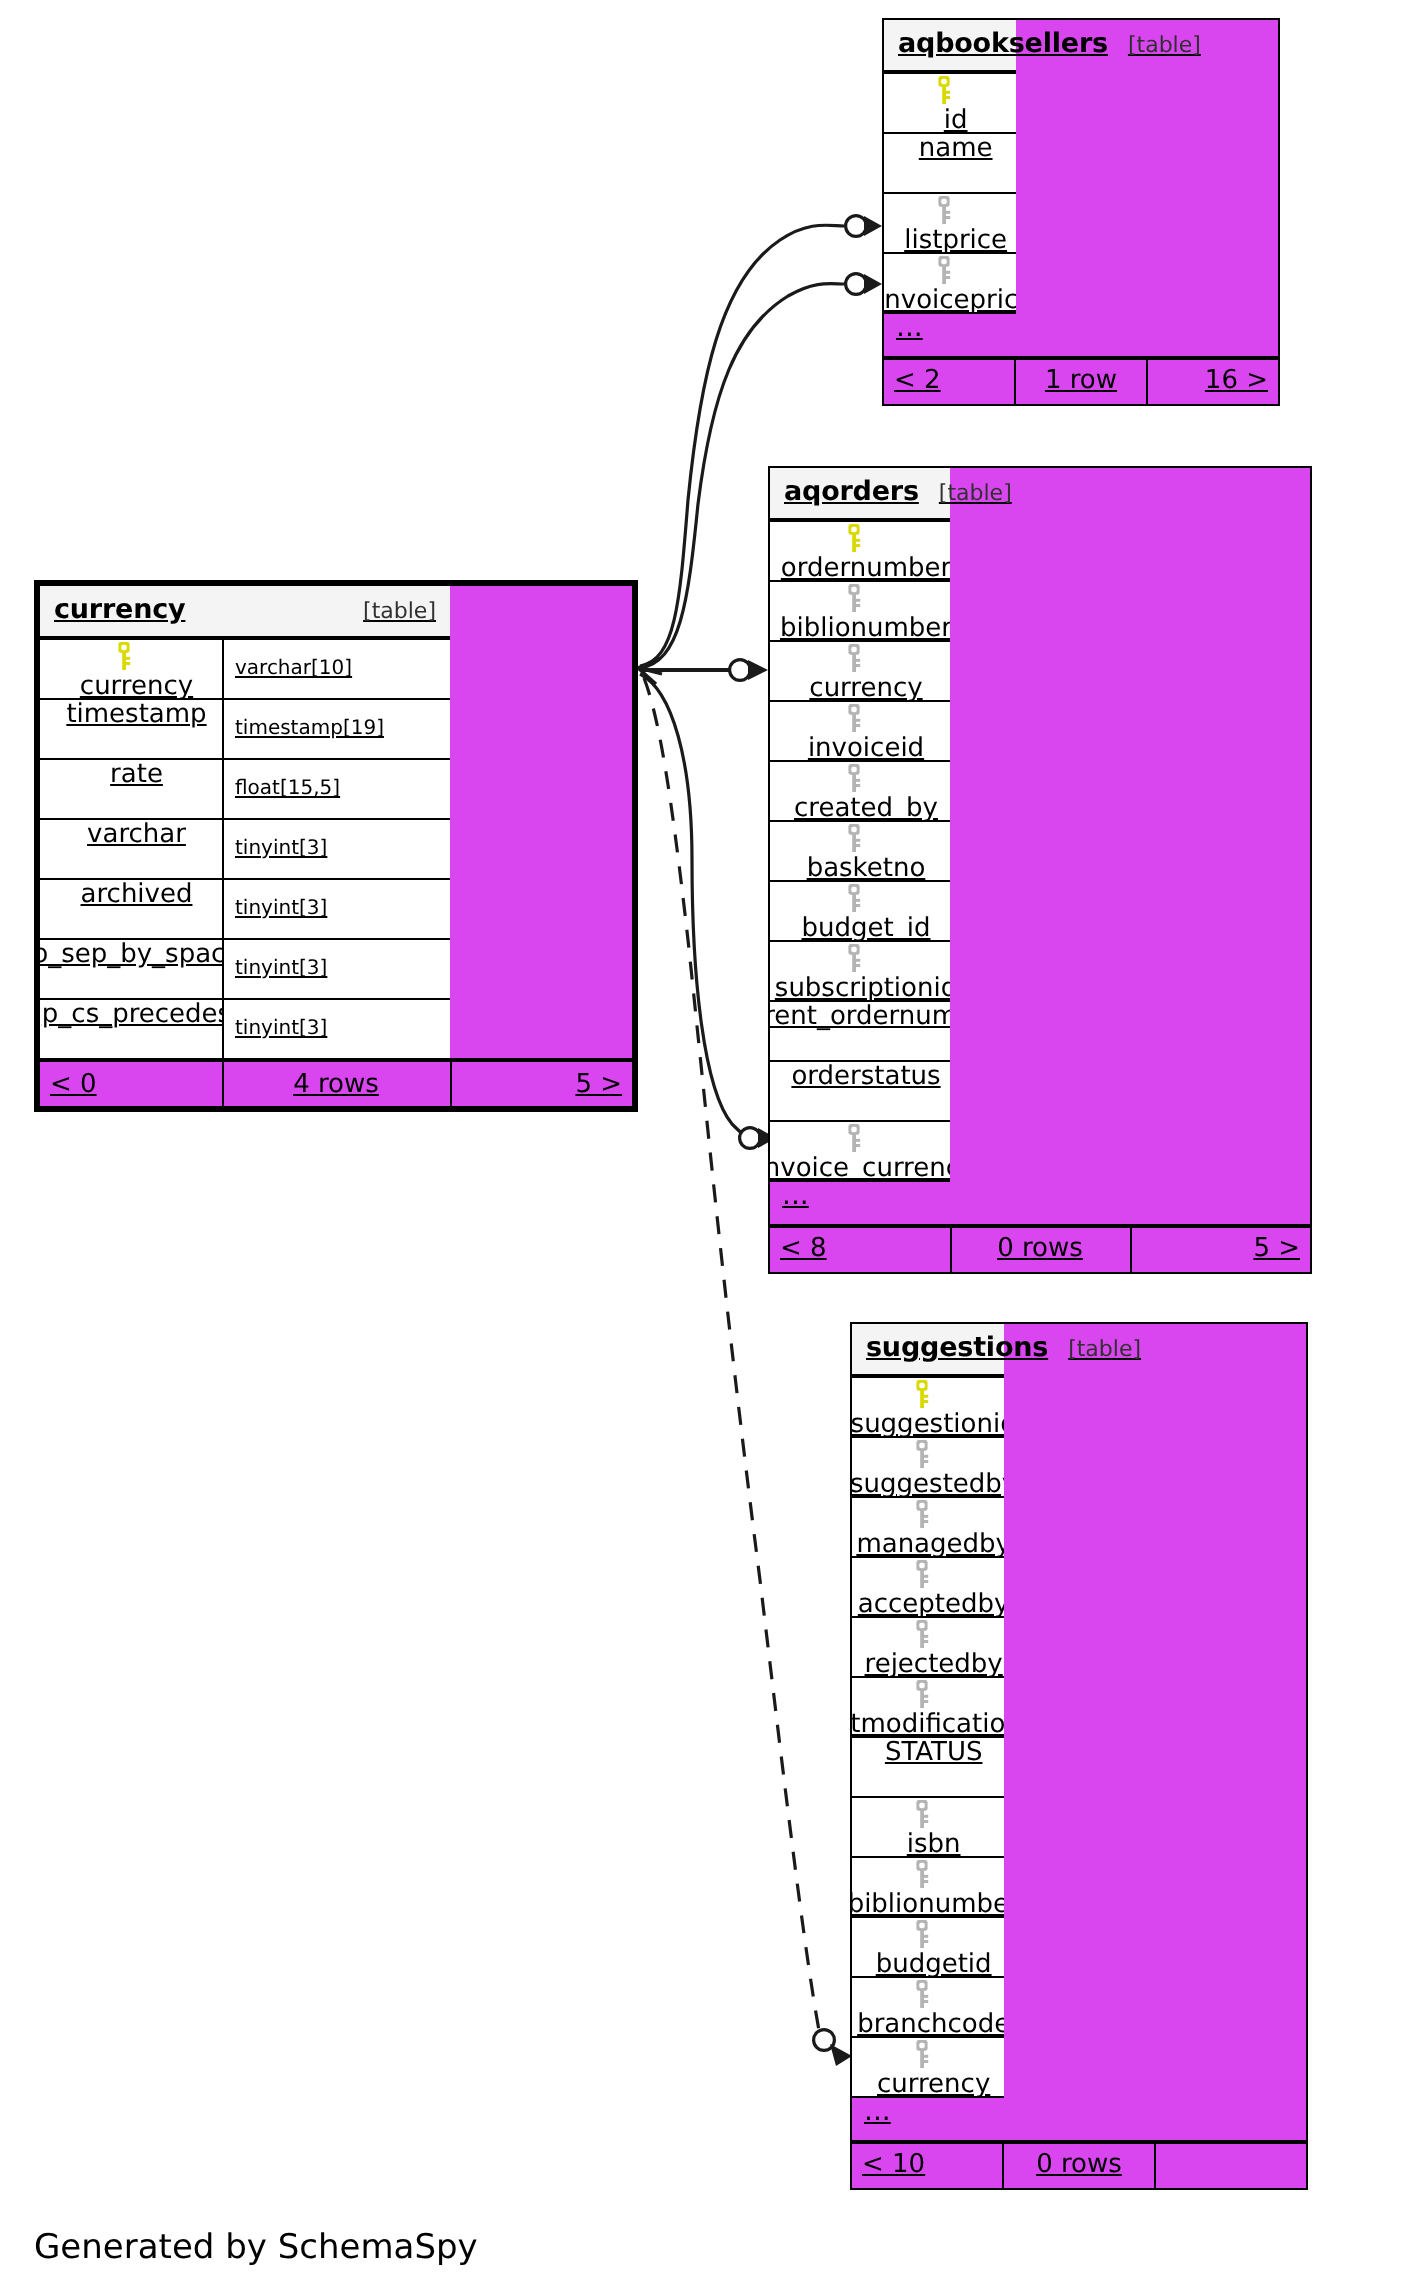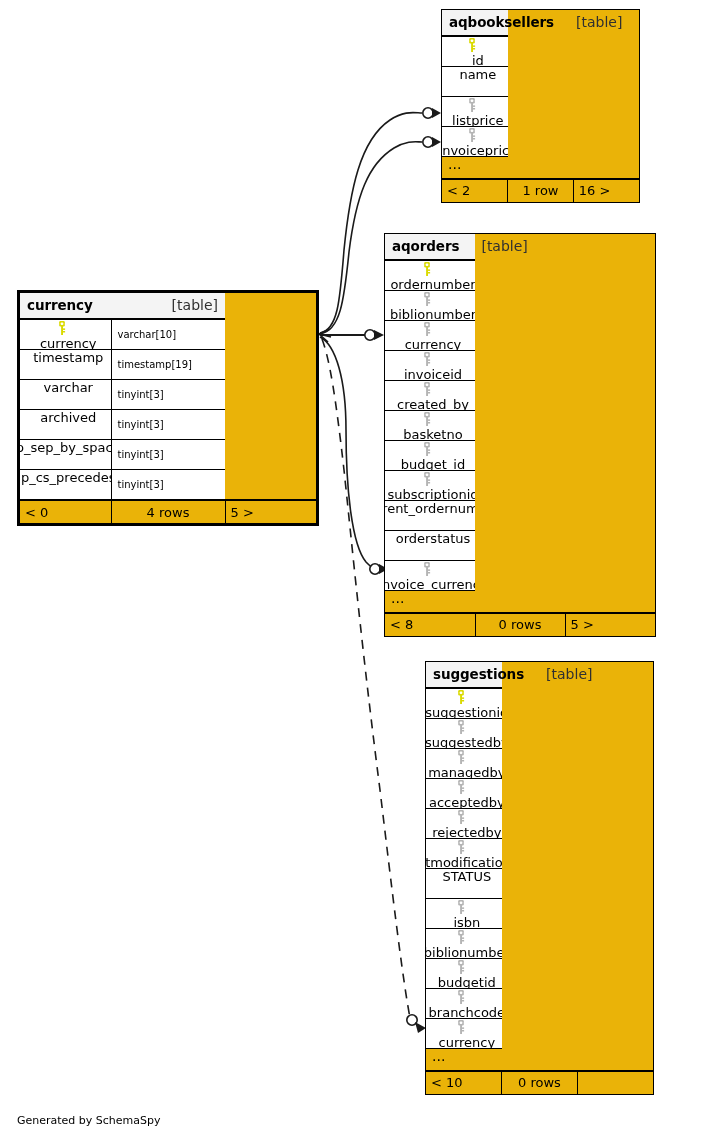--- a/index.html
+++ b/index.html
@@ -20,24 +20,25 @@
   #edges {
     position: absolute;
     left: 0; top: 0;
     width: 711px; height: 1145px;
     pointer-events: none;
   }
 
   
   .tbl {
     position: absolute;
-    background: #eab308;
+    background: #d946ef;
     border: 1px solid #000000;
     border-collapse: collapse;
     z-index: 5;
+    text-decoration: underline;
   }
   .tbl.focus {
     border: 3px solid #000000;
   }
   .tbl table {
     border-collapse: collapse;
     width: 100%;
     table-layout: fixed;
   }
   .tbl .hdr td {
@@ -53,23 +54,23 @@
     justify-content: space-between;
     white-space: nowrap;
   }
   .tname {
     font-weight: bold;
     font-size: 13.5px;
     color: #000000;
     letter-spacing: -0.1px;
   }
   .ttype {
-    font-size: 14px;
+    font-size: 11px;
     color: #303030;
-    padding-left: 22px;
+    padding-left: 10px;
   }
 
   .row td {
     border-top: 1px solid #000000;
     padding: 0;
     height: 29px;
     vertical-align: middle;
     background: #ffffff;
   }
   .row:first-of-type td { border-top: none; }
@@ -120,27 +121,27 @@
     border-top: 2px solid #000000;
     height: 23px;
     font-size: 13px;
     color: #000000;
     padding: 0 5px;
     vertical-align: middle;
   }
   .foot td + td { border-left: 1px solid #000000; }
   .foot .f-left  { text-align: left; }
   .foot .f-mid   { text-align: center; }
-  .foot .f-right { }
+  .foot .f-right { text-align: right; }
 
   .credit {
     position: absolute;
     left: 17px;
     top: 1114px;
-    font-size: 11px;
+    font-size: 17px;
     color: #000000;
     white-space: nowrap;
   }
 </style>
 </head>
 <body>
 
 <div id="canvas">
 
   <svg id="edges" viewBox="0 0 711 1145" width="711" height="1145">
@@ -493,20 +494,31 @@
                 </div>
               </td>
               <td class="celltype">
                 <div class="celltype-inner">timestamp[19]</div>
               </td>
             </tr>
             <tr class="row">
               <td>
                 <div class="cellname">
                   <span class="keyslot"></span>
+                  <span class="colname">rate</span>
+                </div>
+              </td>
+              <td class="celltype">
+                <div class="celltype-inner">float[15,5]</div>
+              </td>
+            </tr>
+            <tr class="row">
+              <td>
+                <div class="cellname">
+                  <span class="keyslot"></span>
                   <span class="colname">varchar</span>
                 </div>
               </td>
               <td class="celltype">
                 <div class="celltype-inner">tinyint[3]</div>
               </td>
             </tr>
             <tr class="row">
               <td>
                 <div class="cellname">

